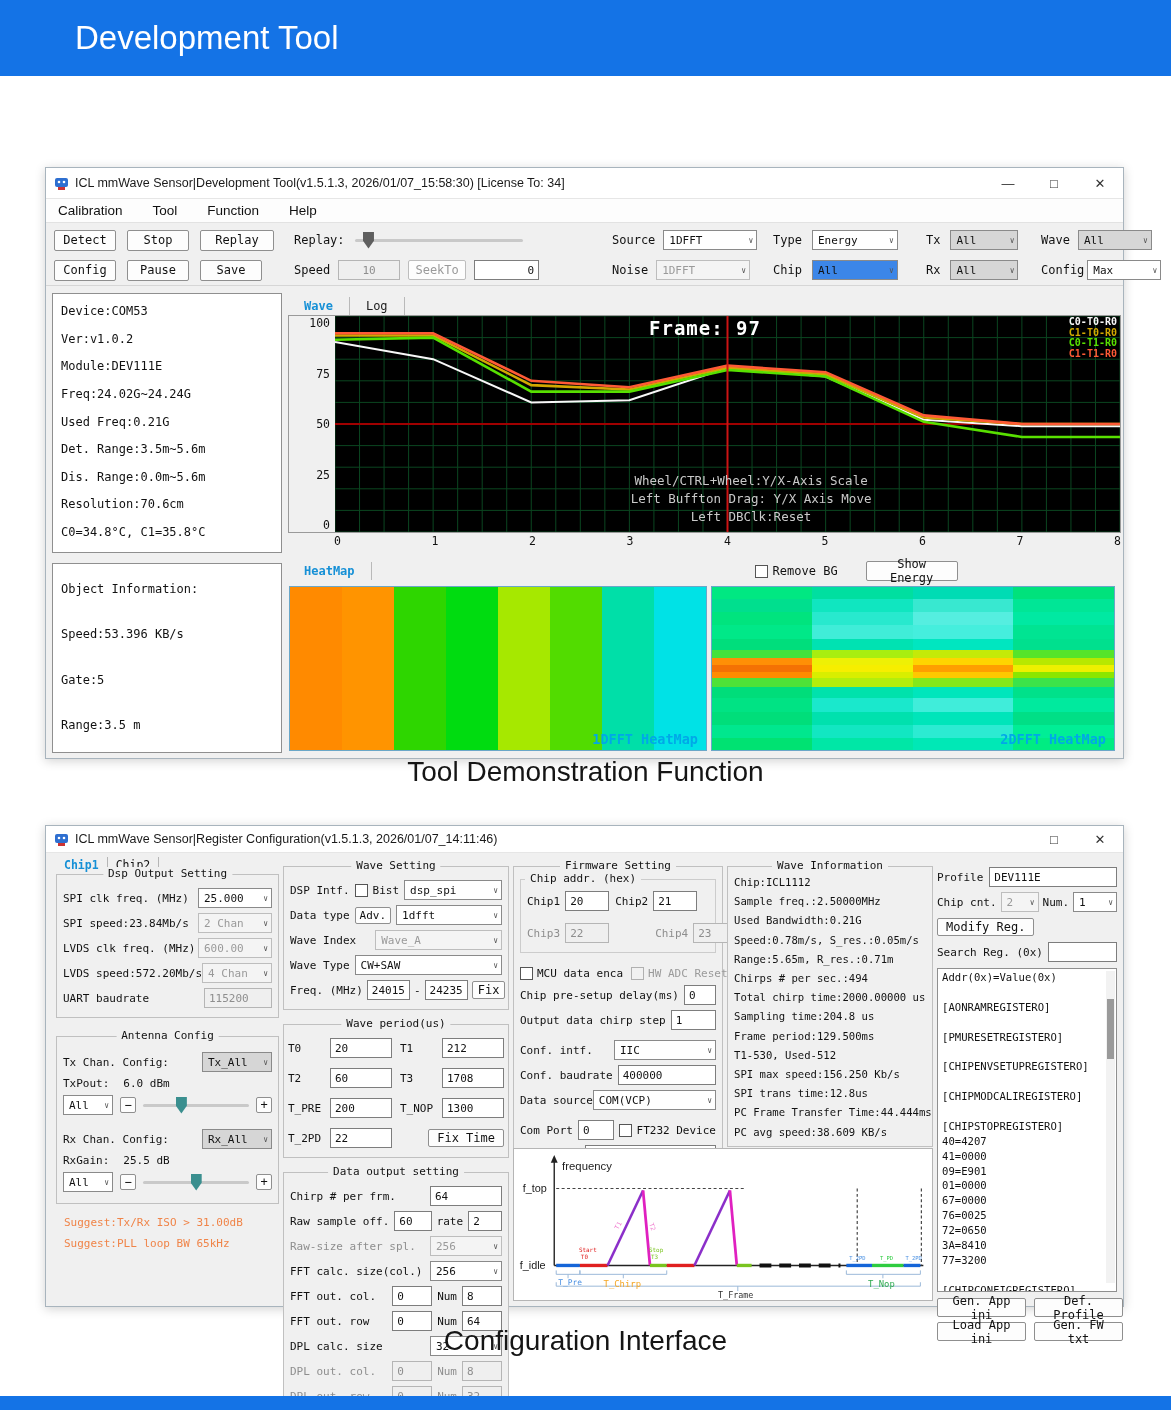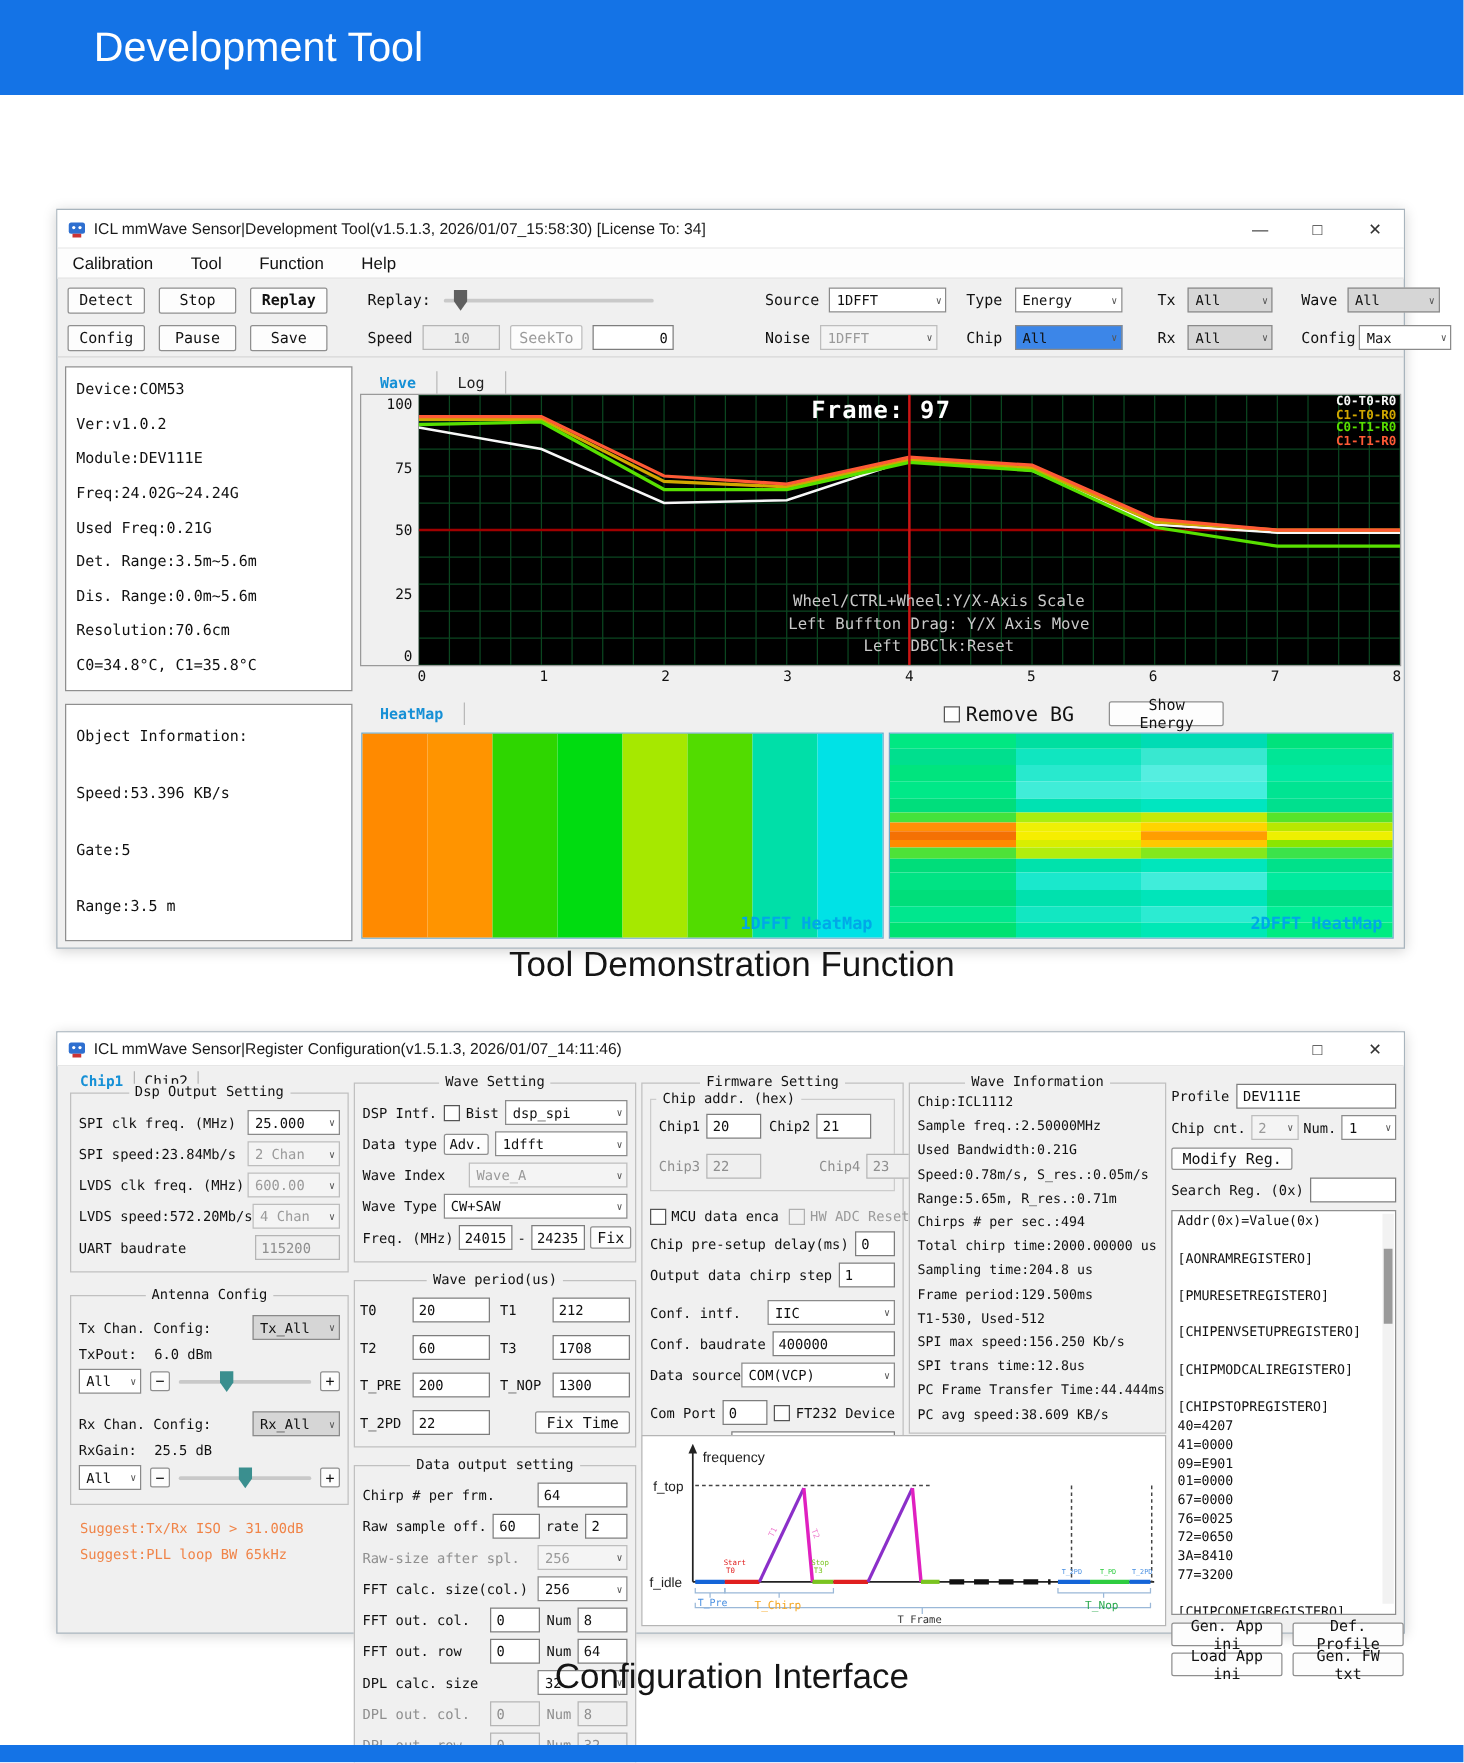--- a/index.html
+++ b/index.html
@@ -109,21 +109,21 @@
       <span>Calibration</span>
       <span>Tool</span>
       <span>Function</span>
       <span>Help</span>
     </div>
 
     <div class="tb">
       <div class="row" style="left:8px;top:6px;gap:11px;">
         <button class="btn" style="width:62px;height:21px;">Detect</button>
         <button class="btn" style="width:62px;height:21px;">Stop</button>
-        <button class="btn" style="width:62px;height:21px;font-weight:bold;">Replay</button>
+        <button class="btn" style="width:74px;height:21px;">Replay</button>
       </div>
       <div class="row" style="left:8px;top:36px;gap:11px;">
         <button class="btn" style="width:62px;height:21px;">Config</button>
         <button class="btn" style="width:62px;height:21px;">Pause</button>
         <button class="btn" style="width:62px;height:21px;">Save</button>
       </div>
 
       <div class="row" style="left:248px;top:6px;gap:10px;">
         <span class="lab">Replay:</span>
         <span class="slider" style="width:168px;">
@@ -312,21 +312,21 @@
           <span>7</span>
           <span>8</span>
         </div>
     </div>
 
     <div style="position:absolute;left:242px;top:393px;width:833px;display:flex;align-items:center;">
       <div class="tabs">
           <span class="tab on" style="border-right:1px solid #b9b9b9;">HeatMap</span>
         </div>
       <span class="cb" style="margin-left:383px;"></span>
-      <span style="font-size:16px;margin-left:5px;">Remove BG</span>
+      <span style="font-size:12px;margin-left:5px;">Remove BG</span>
       <button class="btn" style="width:92px;height:20px;margin-left:28px;">Show Energy</button>
     </div>
 
     <div class="hm" style="left:243px;top:418px;width:416px;height:163px;">
       <div class="bands" id="hm1">
           <div style="flex: 1 1 0%; background: rgb(255, 138, 0);"></div>
           <div style="flex: 1 1 0%; background: rgb(255, 148, 0);"></div>
           <div style="flex: 1 1 0%; background: rgb(46, 214, 0);"></div>
           <div style="flex: 1 1 0%; background: rgb(0, 220, 16);"></div>
           <div style="flex: 1 1 0%; background: rgb(166, 232, 0);"></div>

